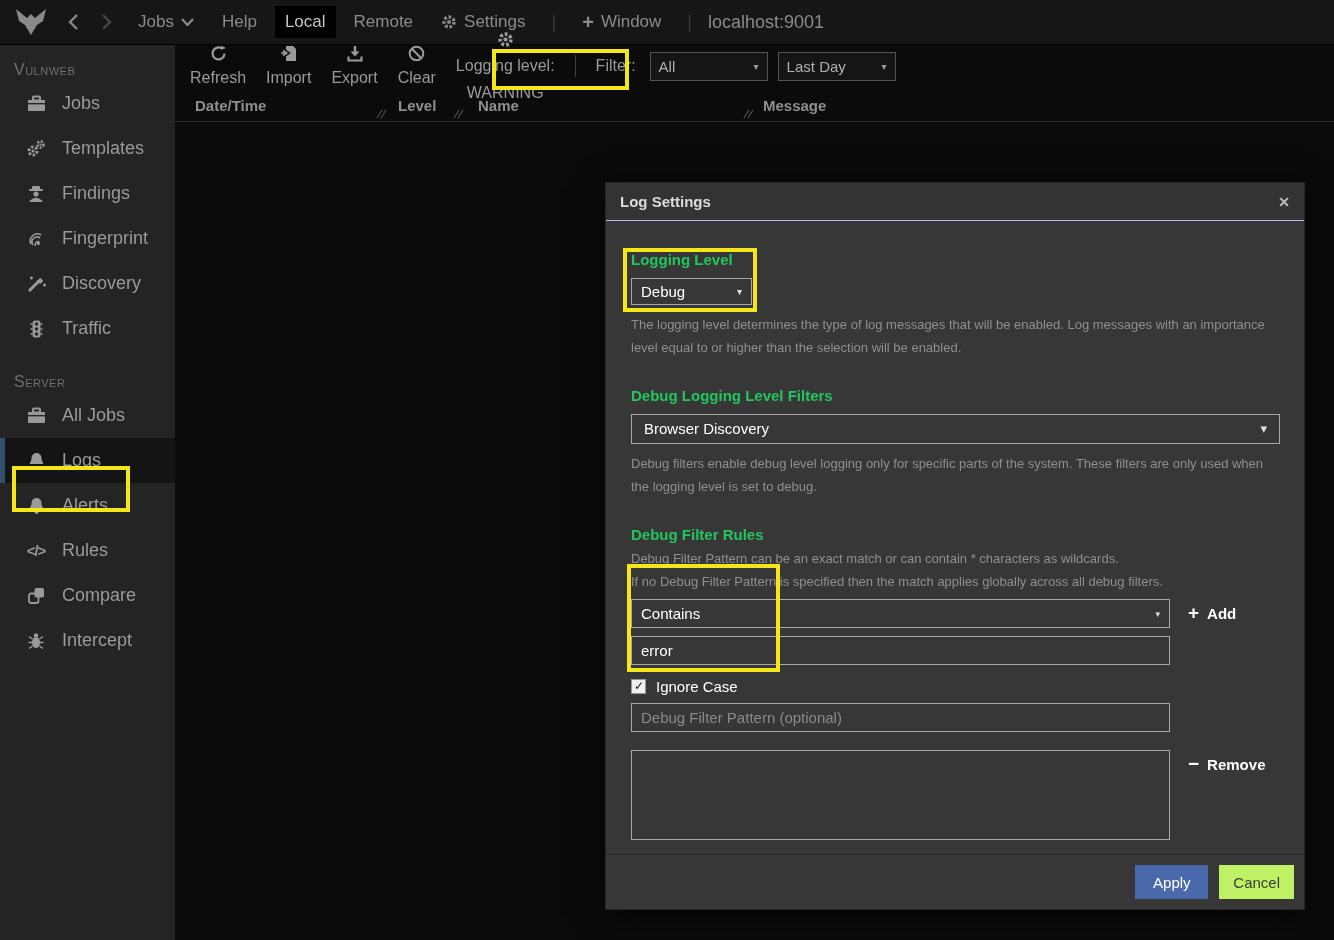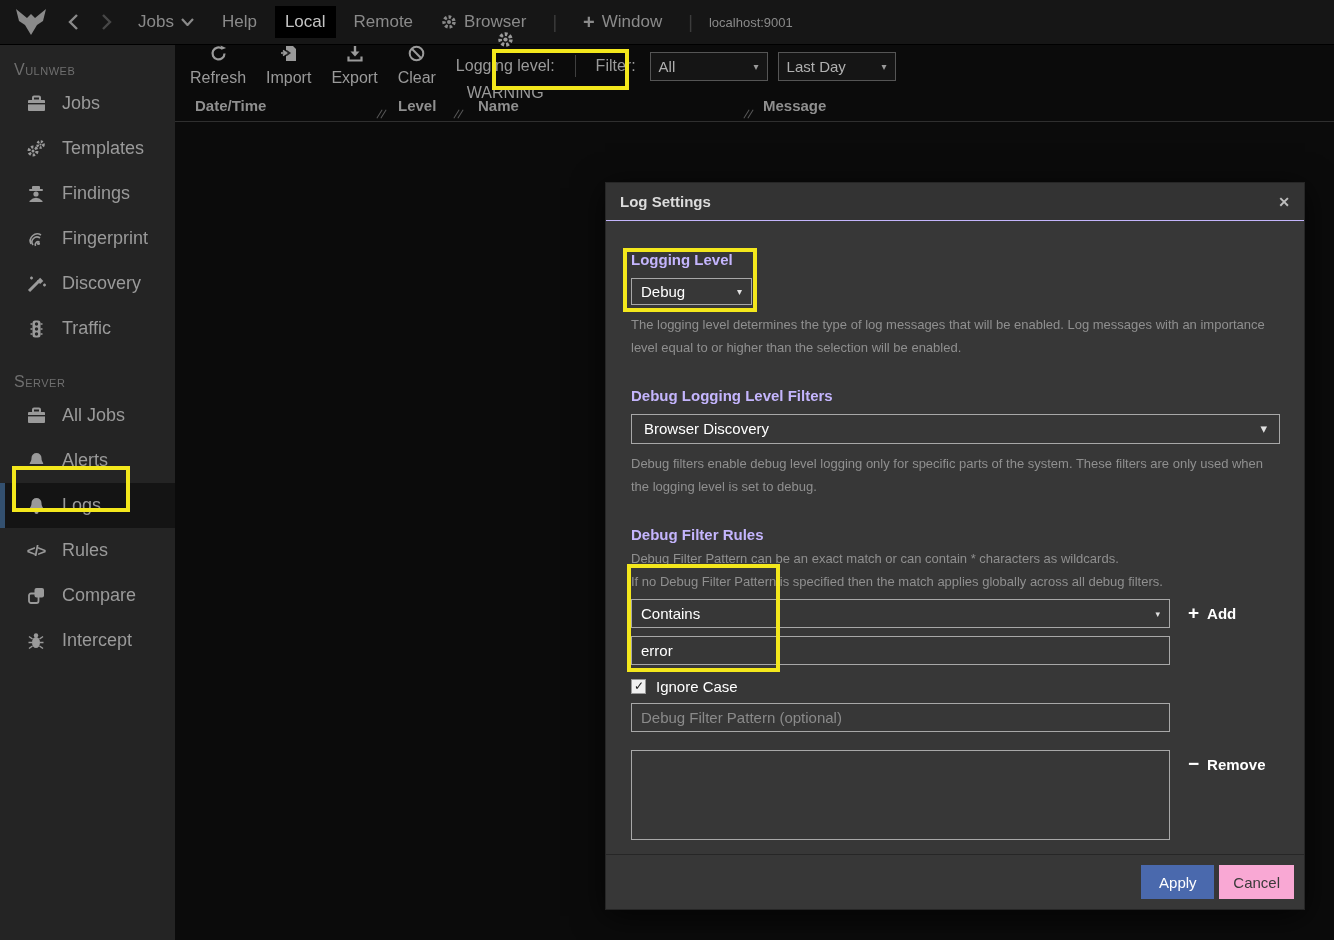--- a/index.html
+++ b/index.html
@@ -16,21 +16,21 @@
     padding-left:10px; gap:8px; border-bottom:1px solid #000;
   }
   .navbar .logo { width:42px; display:flex; justify-content:center; }
   .nav-chevron { width:26px; display:flex; justify-content:center; cursor:pointer; }
   .nav-item {
     color:#8a8a8a; font-size:17px; padding:6px 10px; cursor:pointer;
     display:flex; align-items:center; gap:7px; white-space:nowrap;
   }
   .nav-item.active { background:#000; color:#c4c4c4; }
   .nav-sep { color:#3c3c3c; font-size:18px; padding:0 8px; }
-  .host { color:#8a8a8a; font-size:13px; }
+  .host { color:#8a8a8a; font-size:18px; }
 
   
   .app-row { display:flex; height:895px; }
 
   
   .sidebar { width:175px; background:#242424; flex:none; padding-top:4px; }
   .side-section-title {
     font-variant:small-caps; letter-spacing:0.5px;
     color:#6f6f6f; font-size:16px; padding:12px 0 2px 14px;
   }
@@ -86,21 +86,21 @@
     display:flex; flex-direction:column;
   }
   .modal-header {
     height:38px; background:#333333; border-bottom:1px solid #c4b5fd;
     display:flex; align-items:center; justify-content:space-between; padding:0 14px;
     flex:none;
   }
   .modal-title { font-weight:bold; font-size:15px; color:#dcdcdc; }
   .modal-close { color:#bdbdbd; font-size:14px; font-weight:bold; cursor:pointer; }
   .modal-body { padding:30px 25px 0 25px; flex:1; }
-  .sec-label { color:#c4b5fd; font-size:15px; font-weight:bold; }
+  .sec-label { color:#22c55e; font-size:15px; font-weight:bold; }
   .help { color:#8f8f8f; font-size:13px; line-height:1.8; max-width:648px; }
 
   .select {
     border:1px solid #a8a8a8; background:transparent; color:#fff;
     display:flex; align-items:center; justify-content:space-between;
     cursor:pointer; font-size:15px;
   }
   .select .caret { color:#e0e0e0; }
   .sel-debug { width:121px; height:27px; padding:0 9px; margin-top:10px; }
   .sel-debug .caret { font-size:10px; }
@@ -131,26 +131,26 @@
   .chk:checked::after {
     content:"\2713"; position:absolute; left:2px; top:-1px; font-size:12px; color:#222;
   }
   .chk-label { color:#fff; font-size:15px; }
 
   .listbox-row { display:flex; align-items:flex-start; gap:18px; margin-top:18px; }
   .listbox { width:539px; height:90px; border:1px solid #a8a8a8; background:transparent; }
 
   .modal-footer {
     height:55px; border-top:1px solid #262626; display:flex; align-items:center;
-    justify-content:flex-end; gap:5px; padding-right:10px; flex:none;
+    justify-content:flex-end; gap:11px; padding-right:10px; flex:none;
   }
   .btn { height:34px; min-width:73px; font-size:15px; border:none; cursor:pointer;
          font-family:"Liberation Sans", sans-serif; padding:0 14px; }
   .btn-apply { background:#4a69ad; color:#fff; }
-  .btn-cancel { background:#f9a8d4; color:#3a3a3a; }
+  .btn-cancel { background:#bef264; color:#3a3a3a; }
 
   
   .annot { position:absolute; border:4px solid #f3e71c; pointer-events:none; z-index:50; }
   .annot-1 { left:492px; top:49px;  width:137px; height:41px; }
   .annot-2 { left:12px;  top:466px; width:118px; height:46px; }
   .annot-3 { left:623px; top:248px; width:134px; height:64px; }
   .annot-4 { left:627px; top:564px; width:153px; height:108px; }
 
   svg { display:block; }
 </style>
@@ -180,21 +180,21 @@
       </svg>
   </span>
   <span class="nav-item">Help</span>
   <span class="nav-item active">Local</span>
   <span class="nav-item">Remote</span>
   <span class="nav-item">
     <svg width="16" height="16" viewBox="0 0 16 16">
         <circle cx="8" cy="8" r="5" fill="none" stroke="#8a8a8a" stroke-width="3.4" stroke-dasharray="2.6 1.9"></circle>
         <circle cx="8" cy="8" r="2" fill="#8a8a8a"></circle>
       </svg>
-    <span>Browser</span>
+    <span>Settings</span>
   </span>
   <span class="nav-sep">|</span>
   <span class="nav-item">
     <span style="font-size:20px;font-weight:bold;">+</span>
     <span>Window</span>
   </span>
   <span class="nav-sep">|</span>
   <span class="host">localhost:9001</span>
 </div>
 
@@ -280,38 +280,38 @@
       <span class="sicon">
         <svg width="19" height="17" viewBox="0 0 19 17">
             <rect x="1" y="5" width="17" height="11" rx="1" fill="#9a9a9a"></rect>
             <rect x="6" y="1.5" width="7" height="4" rx="1" fill="none" stroke="#9a9a9a" stroke-width="2"></rect>
             <rect x="1" y="8" width="17" height="1.4" fill="#242424"></rect>
           </svg>
       </span>
       <span>All Jobs</span>
     </div>
 
-    <div class="side-item">
+    <div class="side-item active">
       <span class="sicon">
         <svg width="17" height="18" viewBox="0 0 17 18">
             <path d="M8.5 1 a5 5 0 0 1 5 5 c0 3.5 1.8 4.5 1.8 6 h-13.6 c0 -1.5 1.8 -2.5 1.8 -6 a5 5 0 0 1 5 -5 z" fill="#9a9a9a"></path>
             <path d="M6.5 13.5 a2 2 0 0 0 4 0" fill="#9a9a9a" transform="translate(0 1.5)"></path>
           </svg>
       </span>
-      <span>Alerts</span>
-    </div>
-
-    <div class="side-item active">
+      <span>Logs</span>
+    </div>
+
+    <div class="side-item">
       <span class="sicon">
         <svg width="17" height="18" viewBox="0 0 17 18">
             <path d="M8.5 1 a5 5 0 0 1 5 5 c0 3.5 1.8 4.5 1.8 6 h-13.6 c0 -1.5 1.8 -2.5 1.8 -6 a5 5 0 0 1 5 -5 z" fill="#9a9a9a"></path>
             <path d="M6.5 13.5 a2 2 0 0 0 4 0" fill="#9a9a9a" transform="translate(0 1.5)"></path>
           </svg>
       </span>
-      <span>Logs</span>
+      <span>Alerts</span>
     </div>
 
     <div class="side-item">
       <span class="sicon code-glyph">&lt;/&gt;</span>
       <span>Rules</span>
     </div>
 
     <div class="side-item">
       <span class="sicon">
         <svg width="17" height="17" viewBox="0 0 17 17">

